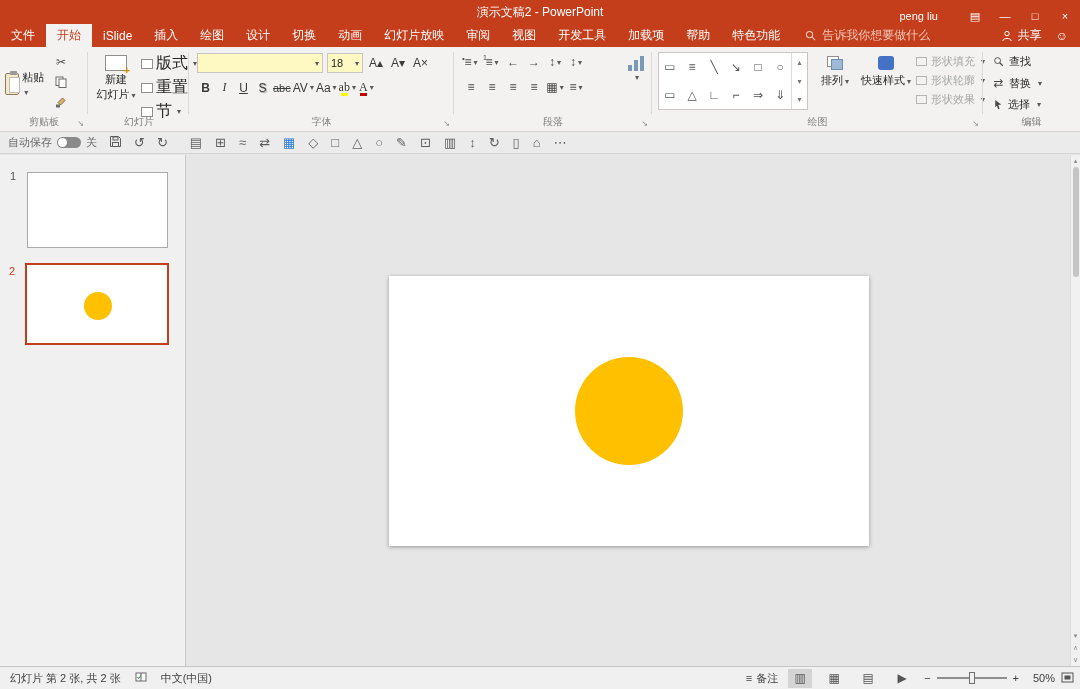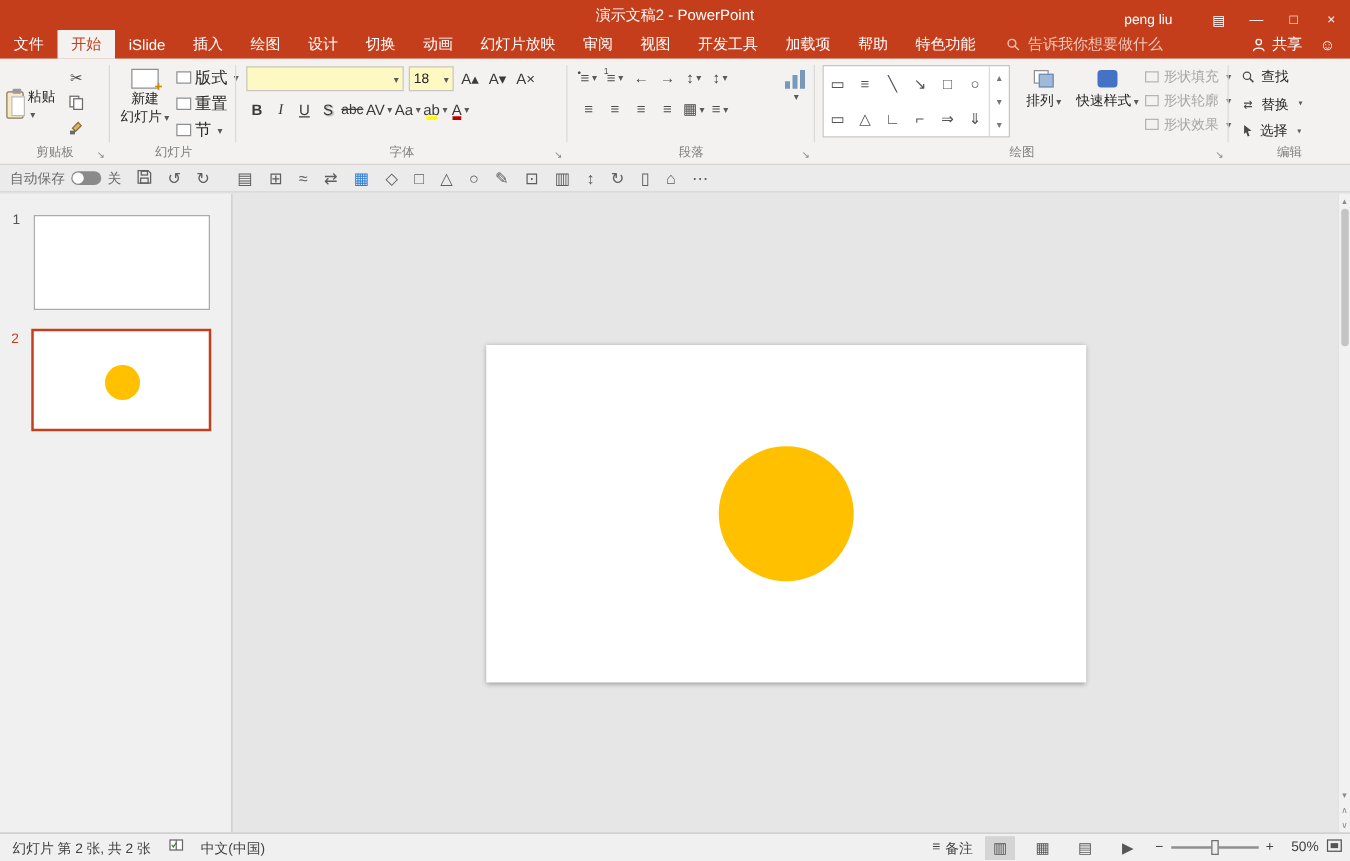--- a/index.html
+++ b/index.html
@@ -43,37 +43,37 @@
   .ic-clipboard::before { content:""; position:absolute; left:4px; top:-3px; width:7px; height:4px; background:#9a9a9a; border-radius:1px; }
   .ic-clipboard::after { content:""; position:absolute; left:3px; top:3px; width:9px; height:14px; background:#fff; border:1px solid #bbb; }
   .clip-col { position:absolute; left:52px; top:6px; display:flex; flex-direction:column; gap:2px; }
 
   .g-slides { left:89px; width:100px; }
   .newslide-btn { position:absolute; left:4px; top:5px; width:46px; height:62px; display:flex; flex-direction:column; align-items:center; gap:2px; text-align:center; }
   .ic-newslide { width:22px; height:16px; background:#fff; border:1px solid #8f8f8f; position:relative; margin-top:3px; }
   .ic-newslide::after { content:"+"; position:absolute; right:-4px; bottom:-6px; color:#C88A00; font-size:11px; font-weight:bold; }
   .blabel2 { font-size:11px; line-height:1.2; }
   .slides-col { position:absolute; left:52px; top:6px; display:flex; flex-direction:column; gap:3px; }
-  .srow { display:flex; align-items:center; gap:3px; font-size:13px; white-space:nowrap; }
+  .srow { display:flex; align-items:center; gap:3px; font-size:16px; white-space:nowrap; }
   .ic-sq { width:12px; height:10px; border:1px solid #8f8f8f; background:#fff; display:inline-block; }
 
   .g-font { left:189px; width:265px; }
   .font-row1 { position:absolute; left:8px; top:6px; display:flex; align-items:center; gap:4px; }
   .combo { height:20px; background:#fef9c3; border:1px solid #C8C6C4; display:flex; align-items:center; padding:0 3px; font-size:11px; }
   .combo-font { width:126px; justify-content:space-between; }
   .combo-size { width:36px; justify-content:space-between; }
   .fbtn { font-size:12px; color:#3b3b3b; padding:0 2px; }
   .font-row2 { position:absolute; left:8px; top:31px; display:flex; align-items:center; gap:2px; }
   .fmt { min-width:17px; height:19px; display:inline-flex; align-items:center; justify-content:center; font-size:12px; color:#3b3b3b; }
   .b { font-weight:bold; }
   .i { font-style:italic; font-family:"Liberation Serif","DejaVu Serif",serif; }
   .u { text-decoration:underline; }
   .s { text-shadow:1px 1px 1px #9a9a9a; }
   .strike { text-decoration:line-through; font-size:11px; }
-  .colorbar { position:relative; }
+  .colorbar { position:relative;font-family:Liberation Serif, serif; }
   .colorbar::before { content:""; position:absolute; left:2px; bottom:1px; right:8px; height:3px; }
   .hl::before { background:#FFFF00; }
   .fc::before { background:#C00000; }
 
   .g-par { left:454px; width:198px; }
   .par-row1 { position:absolute; left:8px; top:6px; display:flex; align-items:center; gap:3px; }
   .par-row2 { position:absolute; left:8px; top:31px; display:flex; align-items:center; gap:3px; }
   .listdots { position:relative; }
   .listdots::before { content:"•"; position:absolute; left:0; top:1px; font-size:8px; }
   .listnum::before { content:"1"; position:absolute; left:0; top:1px; font-size:7px; }
@@ -92,21 +92,21 @@
   .ic-arrange { width:16px; height:14px; position:relative; margin-top:3px; }
   .ic-arrange::before { content:""; position:absolute; left:0; top:0; width:10px; height:9px; background:#fff; border:1px solid #8f8f8f; }
   .ic-arrange::after { content:""; position:absolute; right:0; bottom:0; width:10px; height:9px; background:#9FB9D9; border:1px solid #6f8fb0; }
   .quick-btn { position:absolute; left:207px; top:6px; width:54px; height:60px; display:flex; flex-direction:column; align-items:center; gap:3px; }
   .ic-quick { width:16px; height:14px; background:#4472C4; border-radius:3px; margin-top:3px; }
   .draw-col { position:absolute; left:264px; top:7px; display:flex; flex-direction:column; gap:4px; }
   .drow { display:flex; align-items:center; gap:4px; font-size:11px; color:#A6A6A6; white-space:nowrap; }
   .ic-dis { width:11px; height:9px; border:1px solid #b5b5b5; display:inline-block; }
 
   .g-edit { left:983px; width:97px; }
-  .edit-col { position:absolute; left:10px; top:7px; display:flex; flex-direction:column; gap:5px;font-family:Liberation Mono, monospace; }
+  .edit-col { position:absolute; left:10px; top:7px; display:flex; flex-direction:column; gap:5px; }
   .erow { display:flex; align-items:center; gap:5px; font-size:11px; white-space:nowrap; }
 
   
   .qatrow { position:absolute; top:132px; left:0; right:0; height:22px; background:#EBEBEB; border-bottom:1px solid #D5D5D5; display:flex; align-items:center; padding-left:8px; gap:12px; }
   .autosave { display:flex; align-items:center; gap:5px; color:#6a6a6a; font-size:11px; }
   .toggle { width:24px; height:11px; background:#8a8a8a; border-radius:6px; position:relative; }
   .toggle::before { content:""; position:absolute; left:1px; top:1px; width:9px; height:9px; background:#fff; border-radius:50%; }
   .qat-ic { font-size:13px; color:#5f5f5f; line-height:1; }
   .qat-tools { display:flex; align-items:center; gap:13px; margin-left:10px; }
   .qat-tools .qat-ic:nth-child(5) { color:#2B7CD3; }

